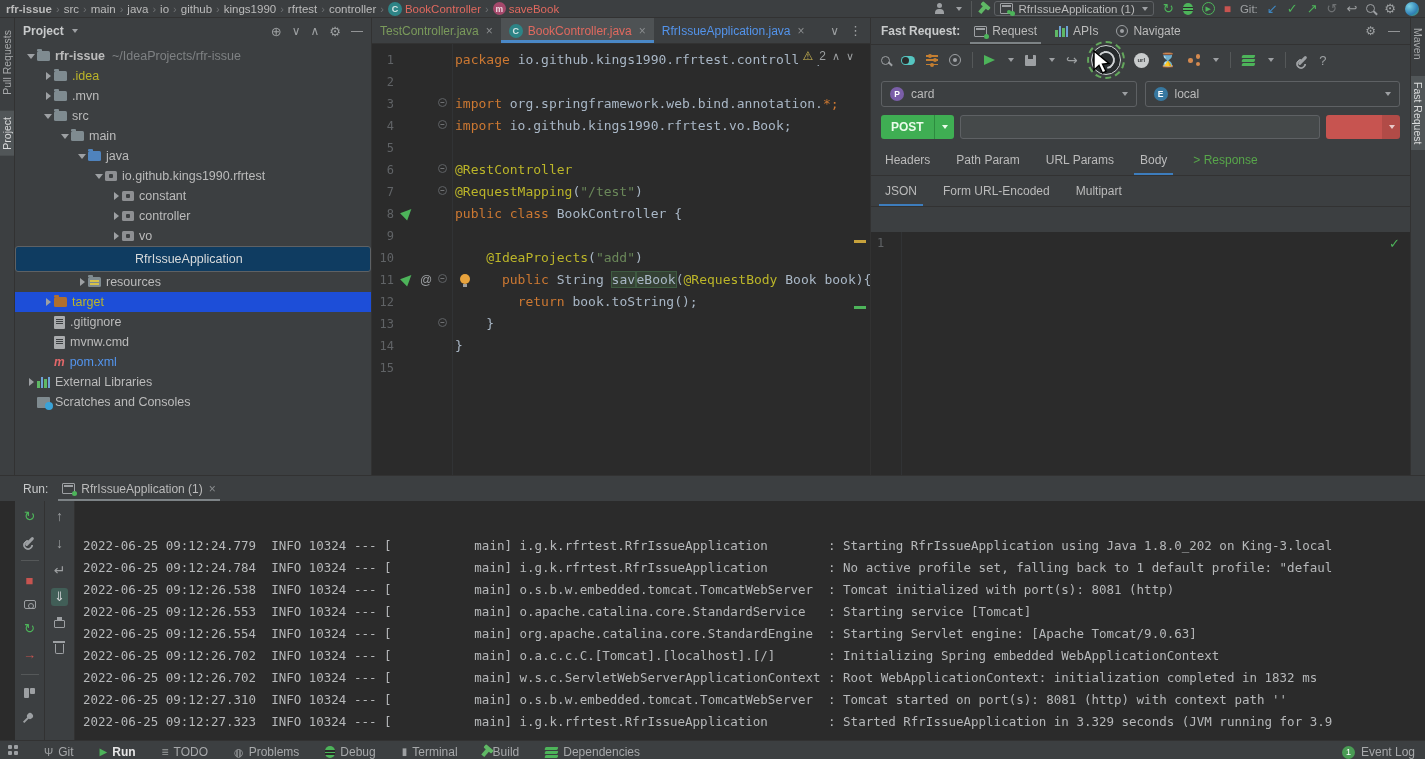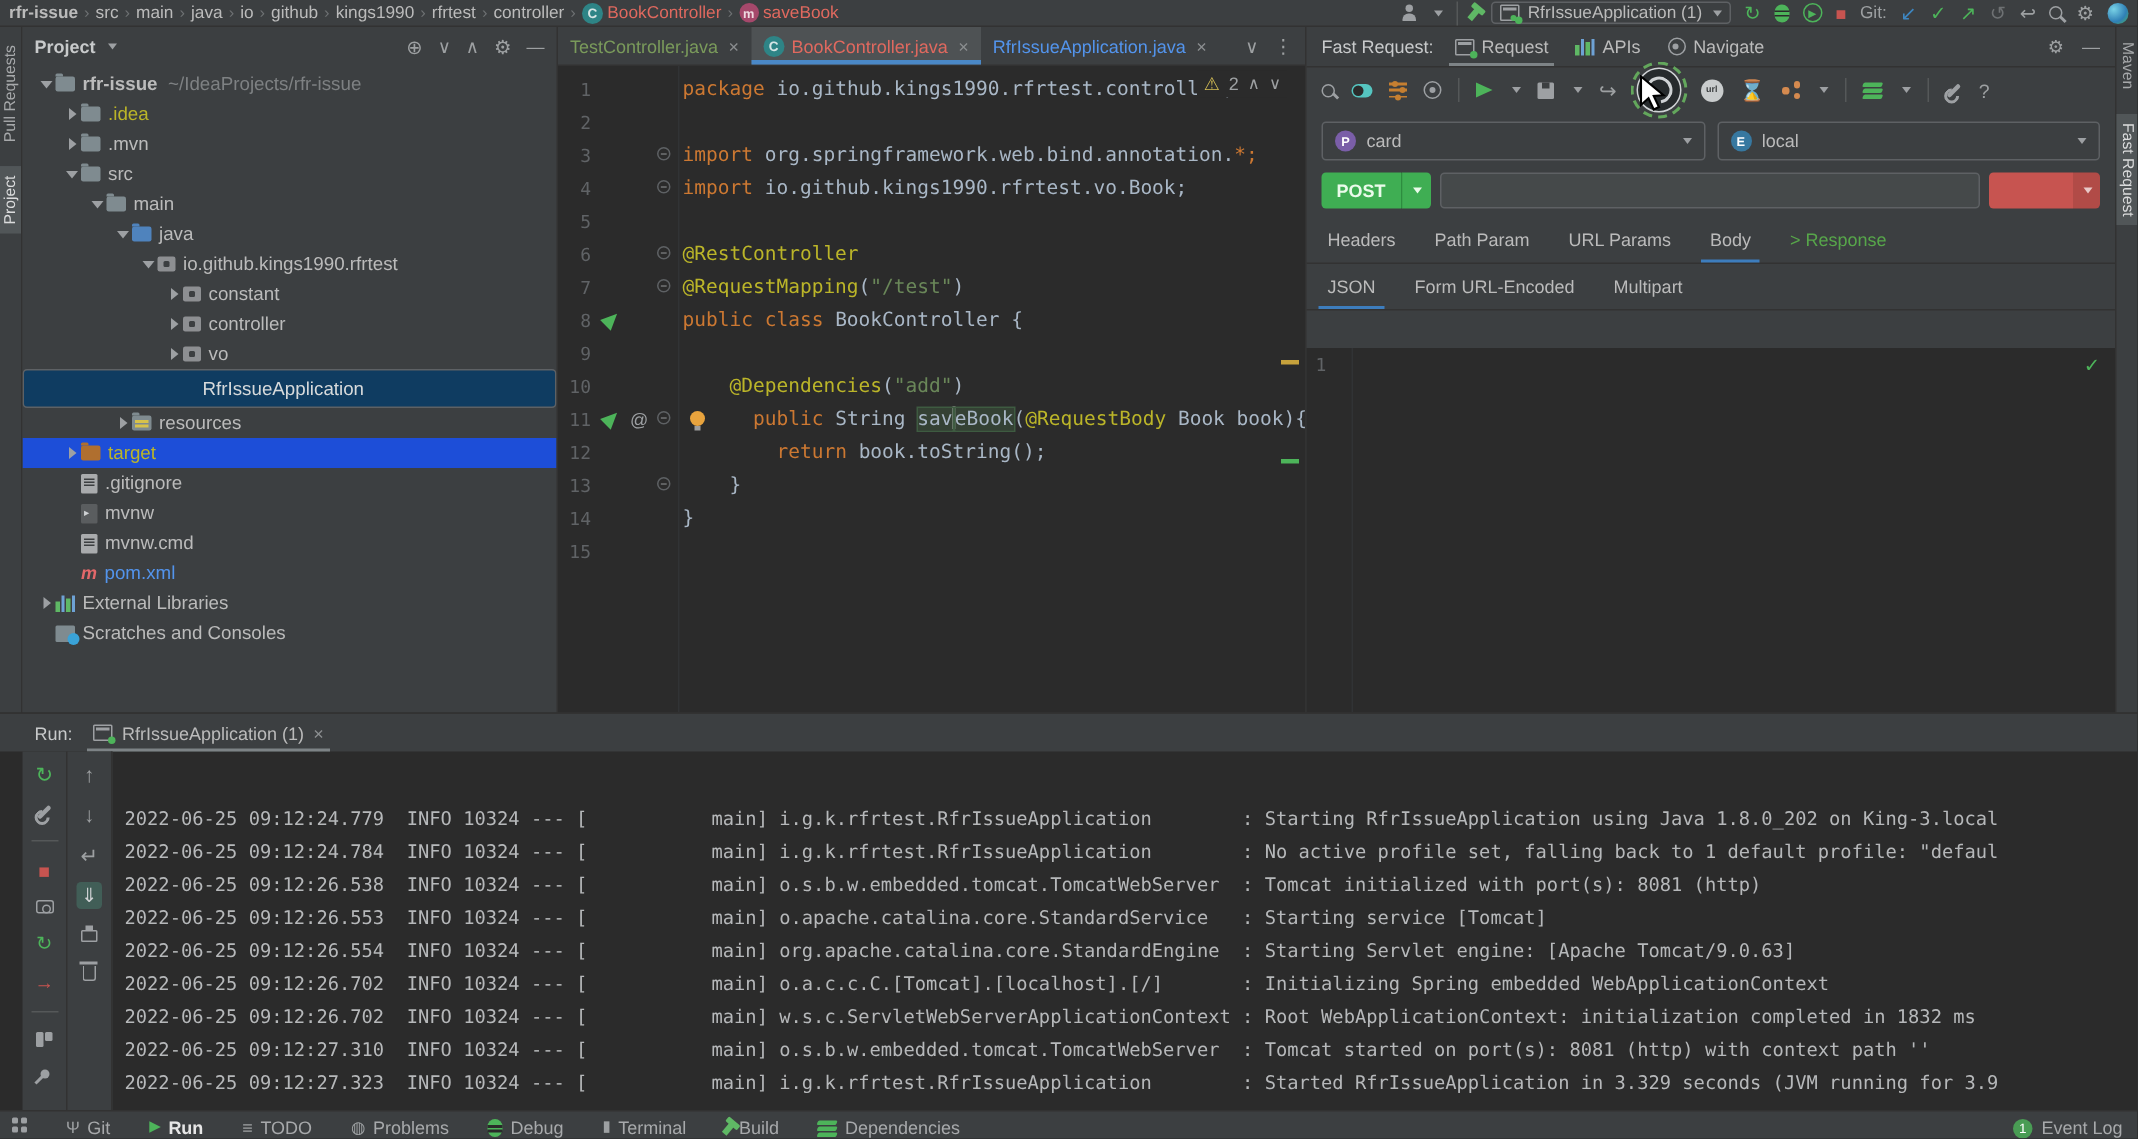--- a/index.html
+++ b/index.html
@@ -129,21 +129,21 @@
   .atmark{position:absolute;left:48px;top:0;color:#9da0a3;font-size:12px;}
   .foldm{position:absolute;left:66px;top:5px;width:9px;height:9px;border:1px solid #5e6164;border-radius:50%;color:#9da0a3;font-size:8px;line-height:7px;text-align:center;}
   .bulb{position:absolute;left:88px;top:5px;width:10px;height:10px;border-radius:50%;background:#e8a33d;}
   .bulb::after{content:"";position:absolute;left:3px;top:10px;width:4px;height:2.5px;background:#9d9d9d;}
   .inspect{position:absolute;top:3px;right:12px;background:#2b2b2b;display:flex;align-items:center;gap:6px;padding:2px 4px;color:#9da0a2;}
   .inspect .w{color:#d6bf55;font-size:12px;}
   .emark{position:absolute;right:4px;width:12px;height:3px;}
   
   .fr{position:absolute;top:18px;left:870px;width:540px;height:457px;background:#3c3f41;border-left:1px solid #323232;}
   .fr-head{height:27px;display:flex;align-items:center;padding:0 10px;gap:14px;border-bottom:1px solid #323232;}
-  .fr-title{color:#c8cacb;}
+  .fr-title{color:#c8cacb;font-weight:bold;}
   .fr-tab{display:flex;align-items:center;gap:5px;height:100%;position:relative;color:#bbbbbb;}
   .fr-tab.active::after{content:"";position:absolute;left:-4px;right:-4px;bottom:0;height:2.5px;background:#7d8386;}
   .fr-head-right{margin-left:auto;display:flex;gap:12px;align-items:center;color:#9da0a2;}
   .fr-toolbar{height:30px;display:flex;align-items:center;gap:11px;padding:0 10px;}
   .vsep{width:1px;height:16px;background:#555859;}
   .clickbtn{position:relative;width:38px;height:38px;margin:0 -2px;flex:none;}
   .clickbtn .ring{position:absolute;inset:0;border:2px dashed #63a75c;border-radius:50%;}
   .clickbtn .inner{position:absolute;inset:4px;border-radius:50%;background:#272b2d;border:1.5px solid #cfd2d4;}
   .clickbtn .inner::after{content:"";position:absolute;inset:5px;border:2px solid #cfd2d4;border-radius:50%;border-bottom-color:transparent;transform:rotate(35deg);}
   .fr-selects{display:flex;gap:8px;padding:6px 10px 4px;}
@@ -366,25 +366,20 @@
           <span class="ifolder exc"></span>
           <span class="lbl" style="color: rgb(187, 181, 41);">target</span>
         </div>
         <div class="trow" style="padding-left: 27px;">
           <span class="chev"></span>
           <span class="ifile"></span>
           <span class="lbl">.gitignore</span>
         </div>
         <div class="trow" style="padding-left: 27px;">
           <span class="chev"></span>
-          <span class="ifile sh"></span>
-          <span class="lbl">mvnw</span>
-        </div>
-        <div class="trow" style="padding-left: 27px;">
-          <span class="chev"></span>
           <span class="ifile"></span>
           <span class="lbl">mvnw.cmd</span>
         </div>
         <div class="trow" style="padding-left: 27px;">
           <span class="chev"></span>
           <span class="imaven">m</span>
           <span class="lbl" style="color: rgb(83, 148, 236);">pom.xml</span>
         </div>
         <div class="trow" style="padding-left: 10px;">
           <span class="chev c"></span>
@@ -429,21 +424,21 @@
       <div class="gutterline"></div>
     <div class="cline"><span class="num">1</span><span class="txt"><span class="k">package </span><span class="p">io.github.kings1990.rfrtest.controller;</span></span></div>
         <div class="cline"><span class="num">2</span><span class="txt"></span></div>
         <div class="cline"><span class="num">3</span><span class="foldm">−</span><span class="txt"><span class="k">import </span><span class="p">org.springframework.web.bind.annotation.</span><span class="k">*;</span></span></div>
         <div class="cline"><span class="num">4</span><span class="foldm">−</span><span class="txt"><span class="k">import </span><span class="p">io.github.kings1990.rfrtest.vo.Book;</span></span></div>
         <div class="cline"><span class="num">5</span><span class="txt"></span></div>
         <div class="cline"><span class="num">6</span><span class="foldm">−</span><span class="txt"><span class="a">@RestController</span></span></div>
         <div class="cline"><span class="num">7</span><span class="foldm">−</span><span class="txt"><span class="a">@RequestMapping</span><span class="p">(</span><span class="s">"/test"</span><span class="p">)</span></span></div>
         <div class="cline"><span class="num">8</span><span class="rocket"></span><span class="txt"><span class="k">public class </span><span class="p">BookController {</span></span></div>
         <div class="cline"><span class="num">9</span><span class="txt"></span></div>
-        <div class="cline"><span class="num">10</span><span class="txt"><span class="p">    </span><span class="a">@Dependencies</span><span class="p">(</span><span class="s">"add"</span><span class="p">)</span></span></div>
+        <div class="cline"><span class="num">10</span><span class="txt"><span class="p">    </span><span class="a">@IdeaProjects</span><span class="p">(</span><span class="s">"add"</span><span class="p">)</span></span></div>
         <div class="cline"><span class="num">11</span><span class="rocket"></span><span class="atmark">@</span><span class="foldm">−</span><span class="bulb"></span><span class="txt"><span class="p">      </span><span class="k">public </span><span class="p">String </span><span class="hl">sav</span><span class="caret"></span><span class="hl">eBook</span><span class="p">(</span><span class="a">@RequestBody</span><span class="p"> Book book){</span></span></div>
         <div class="cline"><span class="num">12</span><span class="txt"><span class="p">        </span><span class="k">return </span><span class="p">book.toString();</span></span></div>
         <div class="cline"><span class="num">13</span><span class="foldm">−</span><span class="txt"><span class="p">    }</span></span></div>
         <div class="cline"><span class="num">14</span><span class="txt"><span class="p">}</span></span></div>
         <div class="cline"><span class="num">15</span><span class="txt"></span></div>
         <div class="inspect">
           <span class="w">⚠</span>
           <span>2</span>
           <span class="g" style="color: rgb(157, 160, 162); font-size: 11px;">∧</span>
           <span class="g" style="color: rgb(157, 160, 162); font-size: 11px;">∨</span>

